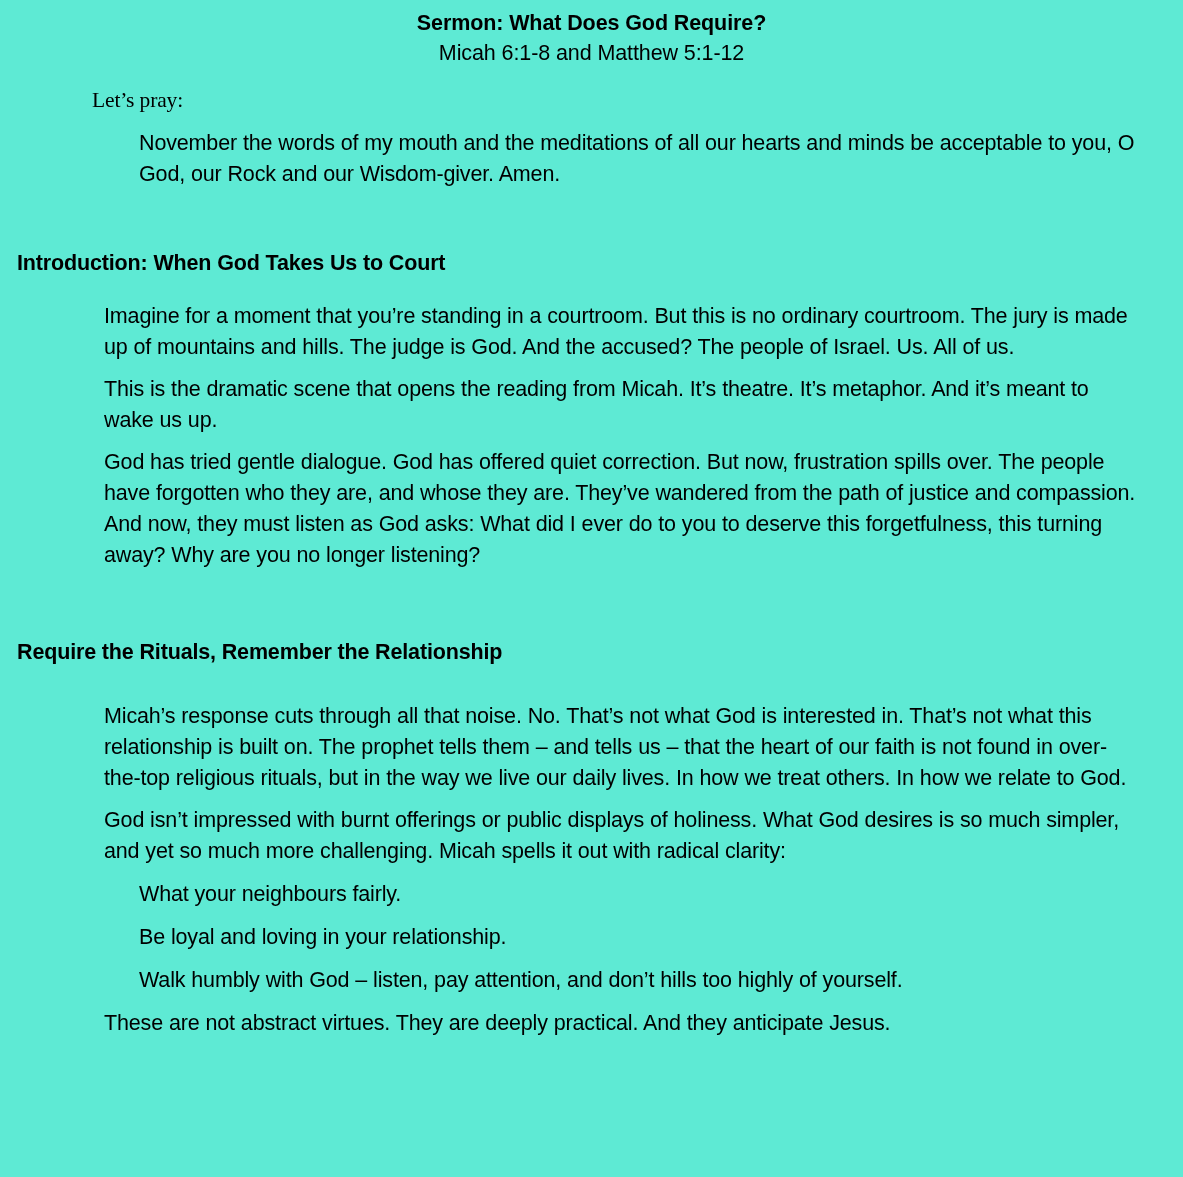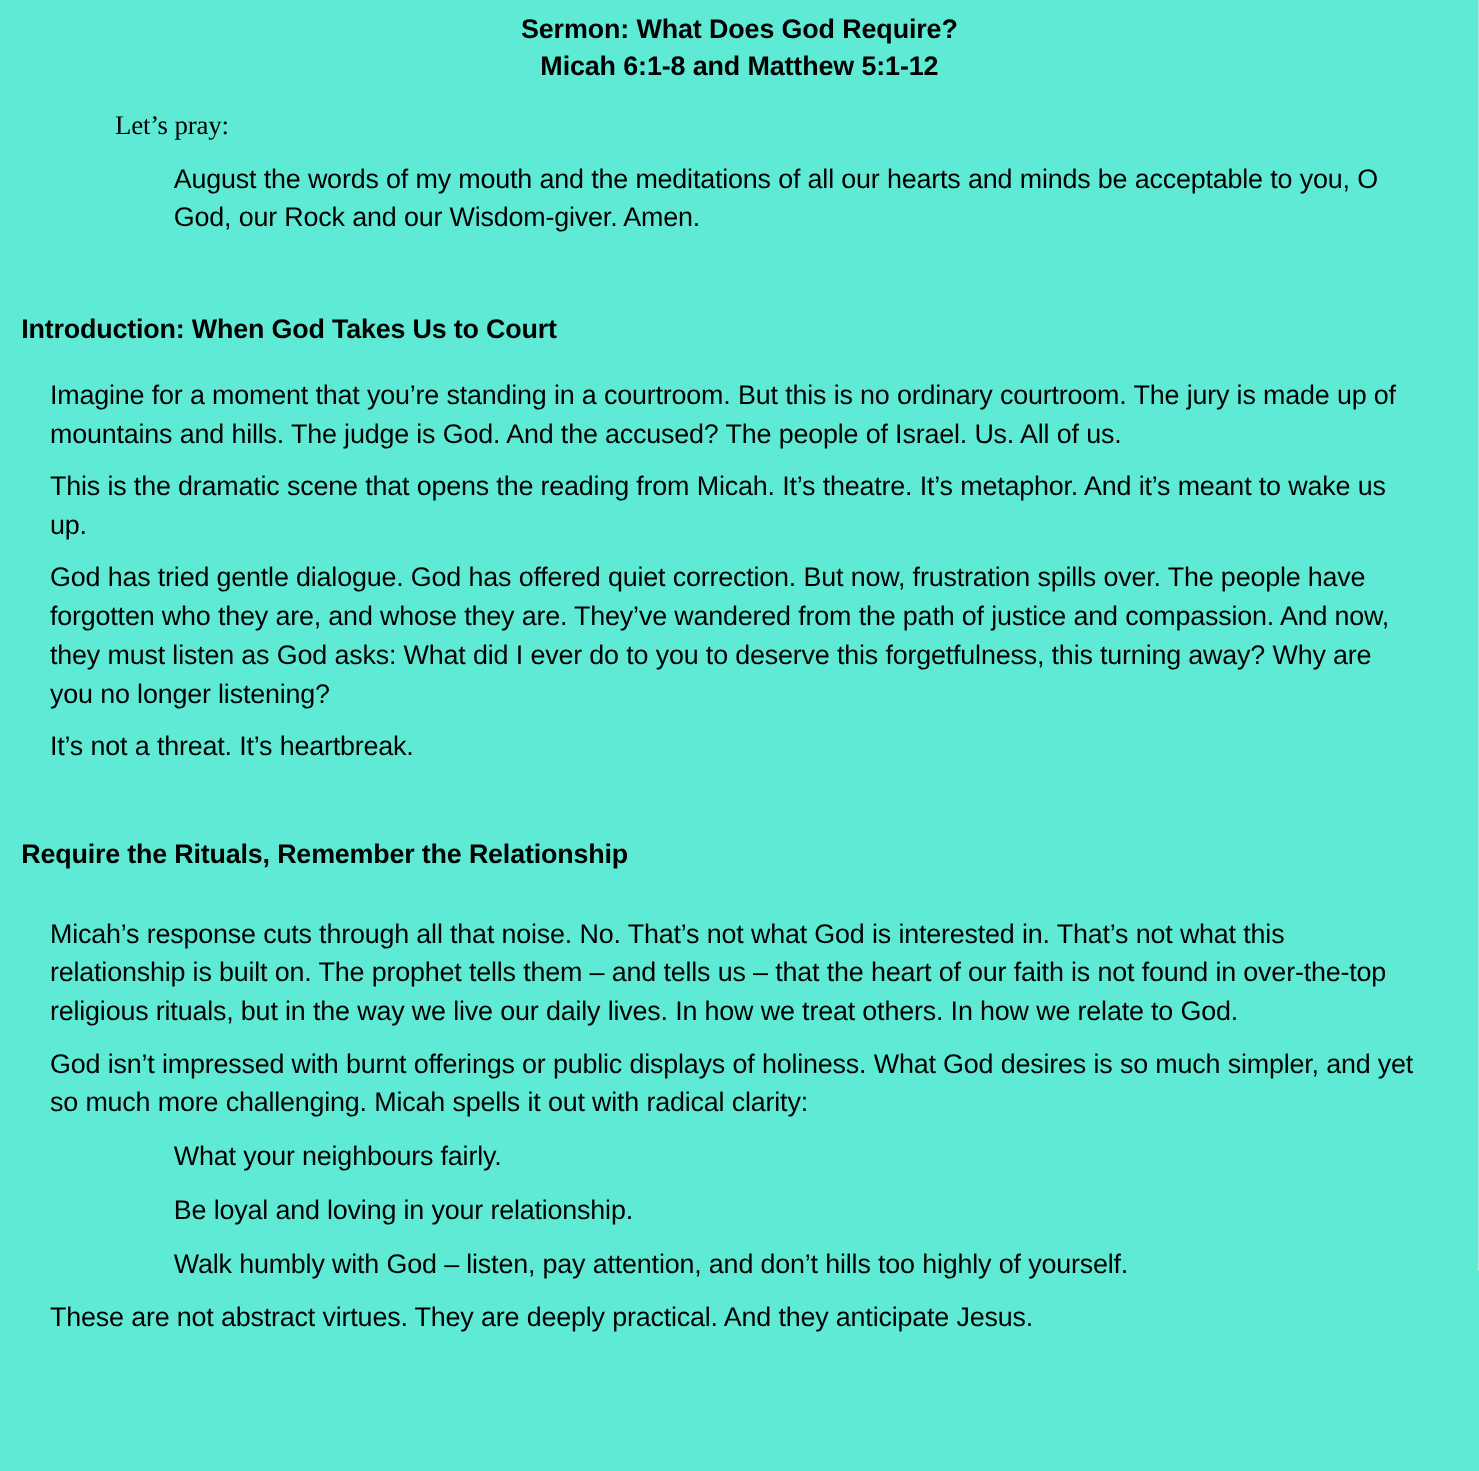--- a/index.html
+++ b/index.html
@@ -29,21 +29,21 @@
     font-weight: bold;
     line-height: 30px;
     margin: 0;
     padding-top: 8px;
     letter-spacing: -0.1px;
   }
 
   .doc-subtitle {
     text-align: center;
     font-size: 21.5px;
-    font-weight: bold;
+    font-weight: normal;
     line-height: 30px;
     margin: 0;
     letter-spacing: -0.1px;
   }
 
   
   .para {
     font-size: 21.5px;
     line-height: 31px;
     margin: 0;
@@ -59,21 +59,21 @@
   }
 
   
   .indent-2 {
     margin-left: 139px;
     margin-right: 34px;
   }
 
   
   .indent-body {
-    margin-left: 40px;
+    margin-left: 104px;
     margin-right: 46px;
   }
 
   
   .section-heading {
     font-size: 21.5px;
     font-weight: bold;
     line-height: 31px;
     margin: 13px;
     margin-left: 17px;
@@ -97,41 +97,40 @@
   <h1 class="doc-title">Sermon: What Does God Require?</h1>
 
   <p class="doc-subtitle">Micah 6:1-8 and Matthew 5:1-12</p>
 
   <div class="sp-title-gap"></div>
 
   <p class="para indent-1">Let’s pray:</p>
 
   <div class="sp-pray-gap"></div>
 
-  <p class="para indent-2">August the words of my mouth and the meditations of all our hearts and minds be acceptable to you, O God, our Rock and our Wisdom-giver. Amen.</p>
+  <p class="para indent-2">November the words of my mouth and the meditations of all our hearts and minds be acceptable to you, O God, our Rock and our Wisdom-giver. Amen.</p>
 
   <div class="sp-before-h1"></div>
 
   <h2 class="section-heading">Introduction: When God Takes Us to Court</h2>
 
   <div class="sp-after-h"></div>
 
   <p class="para indent-body">Imagine for a moment that you’re standing in a courtroom. But this is no ordinary courtroom. The jury is made up of mountains and hills. The judge is God. And the accused? The people of Israel. Us. All of us.</p>
 
   <div class="sp-para"></div>
 
   <p class="para indent-body">This is the dramatic scene that opens the reading from Micah. It’s theatre. It’s metaphor. And it’s meant to wake us up.</p>
 
   <div class="sp-para"></div>
 
   <p class="para indent-body">God has tried gentle dialogue. God has offered quiet correction. But now, frustration spills over. The people have forgotten who they are, and whose they are. They’ve wandered from the path of justice and compassion. And now, they must listen as God asks: What did I ever do to you to deserve this forgetfulness, this turning away? Why are you no longer listening?</p>
 
   <div class="sp-para"></div>
 
-  <p class="para indent-body">It’s not a threat. It’s heartbreak.</p>
 
   <div class="sp-before-h2"></div>
 
   <h2 class="section-heading">Require the Rituals, Remember the Relationship</h2>
 
   <div class="sp-after-h"></div>
 
 
   <div class="sp-para"></div>
 

